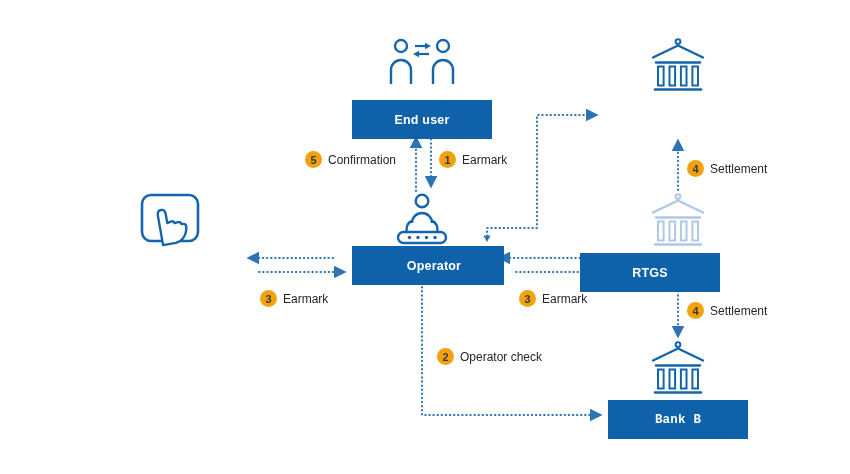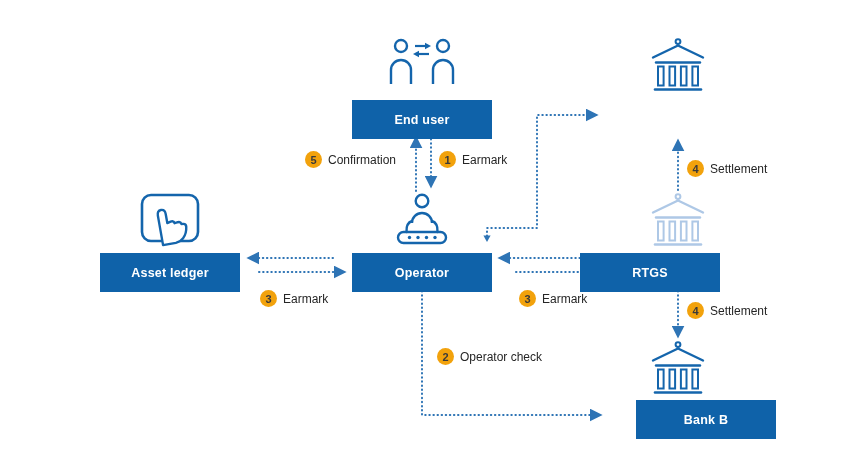--- a/index.html
+++ b/index.html
@@ -4,23 +4,23 @@
 <style>
   html,body{margin:0;padding:0;background:#fff;}
   .stage{position:relative;width:850px;height:474px;background:#fff;overflow:hidden;
          font-family:"Liberation Sans",sans-serif;}
   .node{position:absolute;width:140px;height:39px;background:var(--node-blue,#0F62A9);
         color:#fff;display:flex;align-items:center;justify-content:center;
         font-size:12.5px;font-weight:bold;letter-spacing:.2px;}
   .n-enduser{left:352px;top:100px;}
   .n-banka{left:608px;top:100px;}
   .n-ledger{left:100px;top:253px;}
-  .n-operator{left:352px;top:253px;}
+  .n-operator{left:352px;top:246px;padding-left:12px;}
   .n-rtgs{left:580px;top:253px;}
-  .n-bankb{left:636px;top:400px;}
+  .n-bankb{left:608px;top:400px;font-family:Liberation Mono, monospace;}
   .icon{position:absolute;}
   .arrows{position:absolute;left:0;top:0;}
   .arrow{fill:none;stroke:var(--arrow-blue,#2E74B5);stroke-width:2;
          stroke-dasharray:0.5 3.6;stroke-linecap:round;}
   .mh,.arrowhead{fill:var(--arrow-blue,#2E74B5);stroke:none;}
   .steplabel{position:absolute;display:flex;align-items:center;gap:6px;}
   .badge{width:17px;height:17px;border-radius:50%;background:var(--badge-orange,#F2A20C);
          color:var(--badge-text,#3A3A3A);font-size:11px;font-weight:bold;
          display:flex;align-items:center;justify-content:center;flex:0 0 auto;}
   .steptext{font-size:12px;color:var(--label-text,#262626);white-space:nowrap;}
@@ -104,21 +104,20 @@
       <use href="#sym-operator" class="ic-dark"></use>
     </svg>
   <svg class="icon" style="left:648px;top:192px" width="60" height="58" viewBox="0 0 60 58">
       <use href="#sym-bank" class="ic-light"></use>
     </svg>
   <svg class="icon" style="left:648px;top:340px" width="60" height="58" viewBox="0 0 60 58">
       <use href="#sym-bank" class="ic-dark"></use>
     </svg>
 
   <div class="node n-enduser">End user</div>
-  <div class="node n-ledger">Asset ledger</div>
   <div class="node n-operator">Operator</div>
   <div class="node n-rtgs">RTGS</div>
   <div class="node n-bankb">Bank B</div>
 
   <div class="steplabel" style="left:305px;top:151px">
     <span class="badge">5</span>
     <span class="steptext">Confirmation</span>
   </div>
   <div class="steplabel" style="left:439px;top:151px">
     <span class="badge">1</span>

